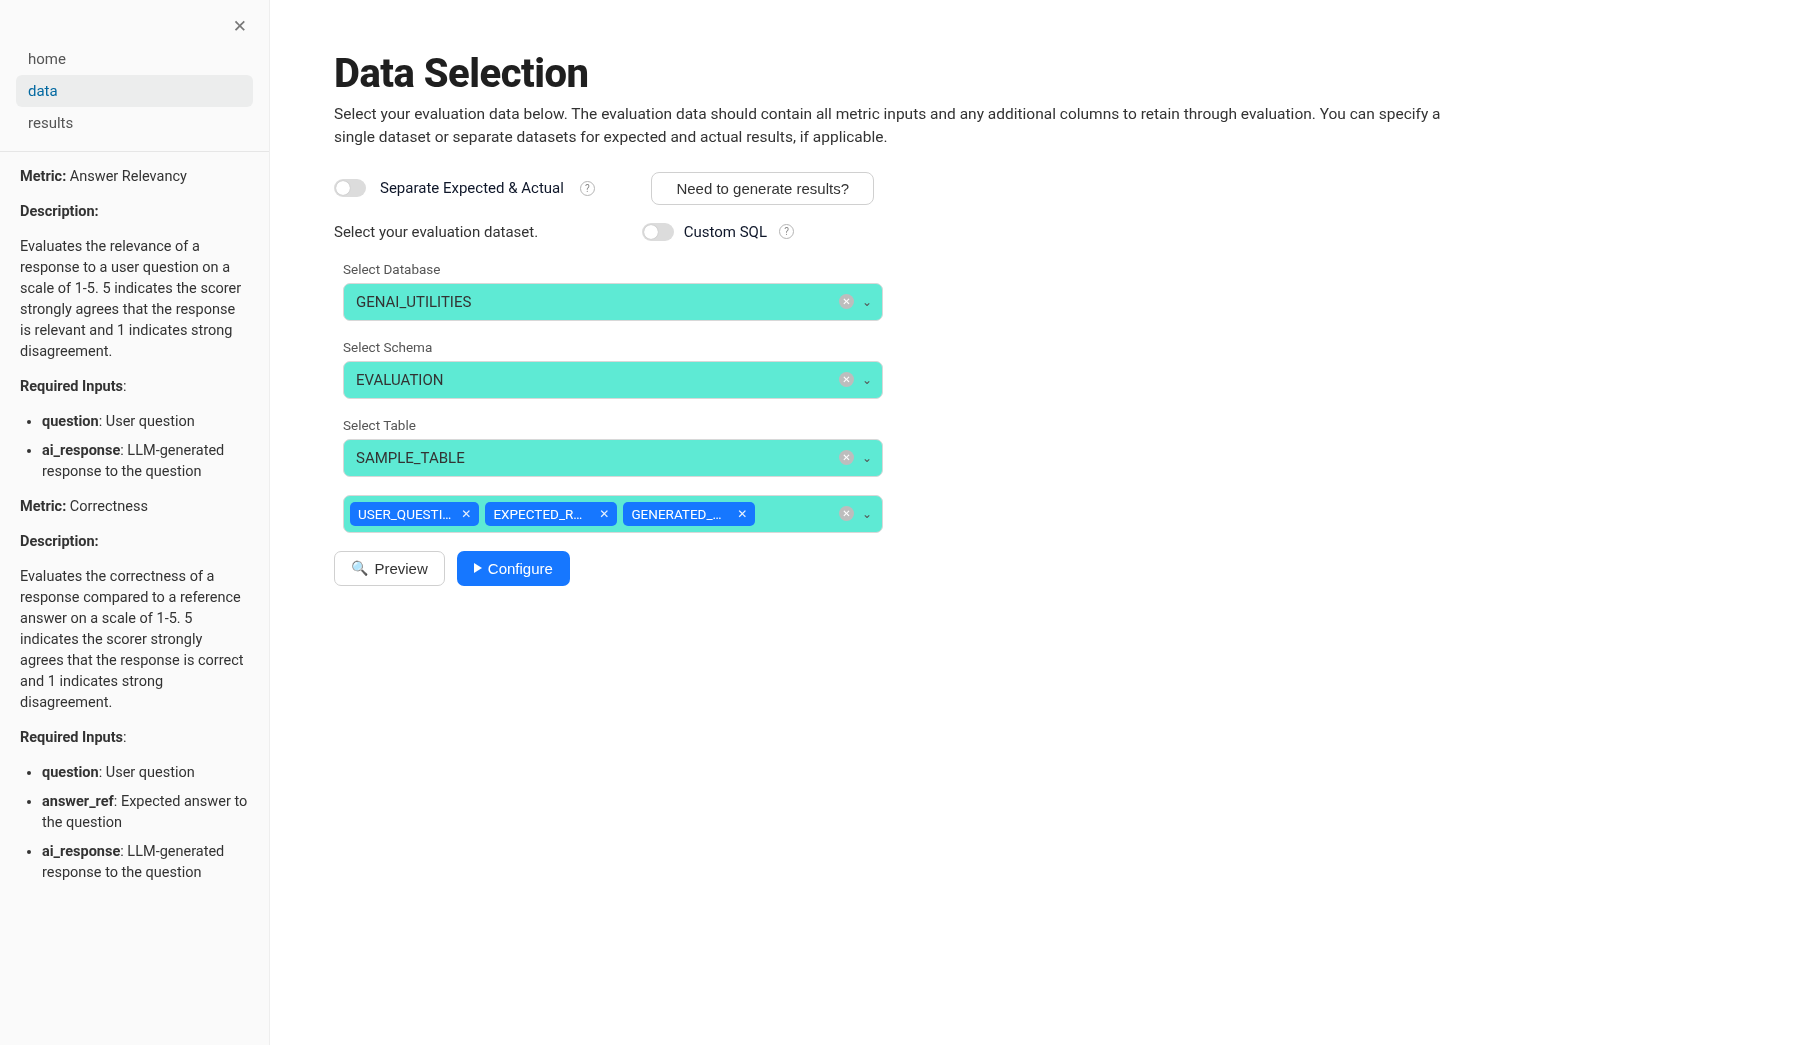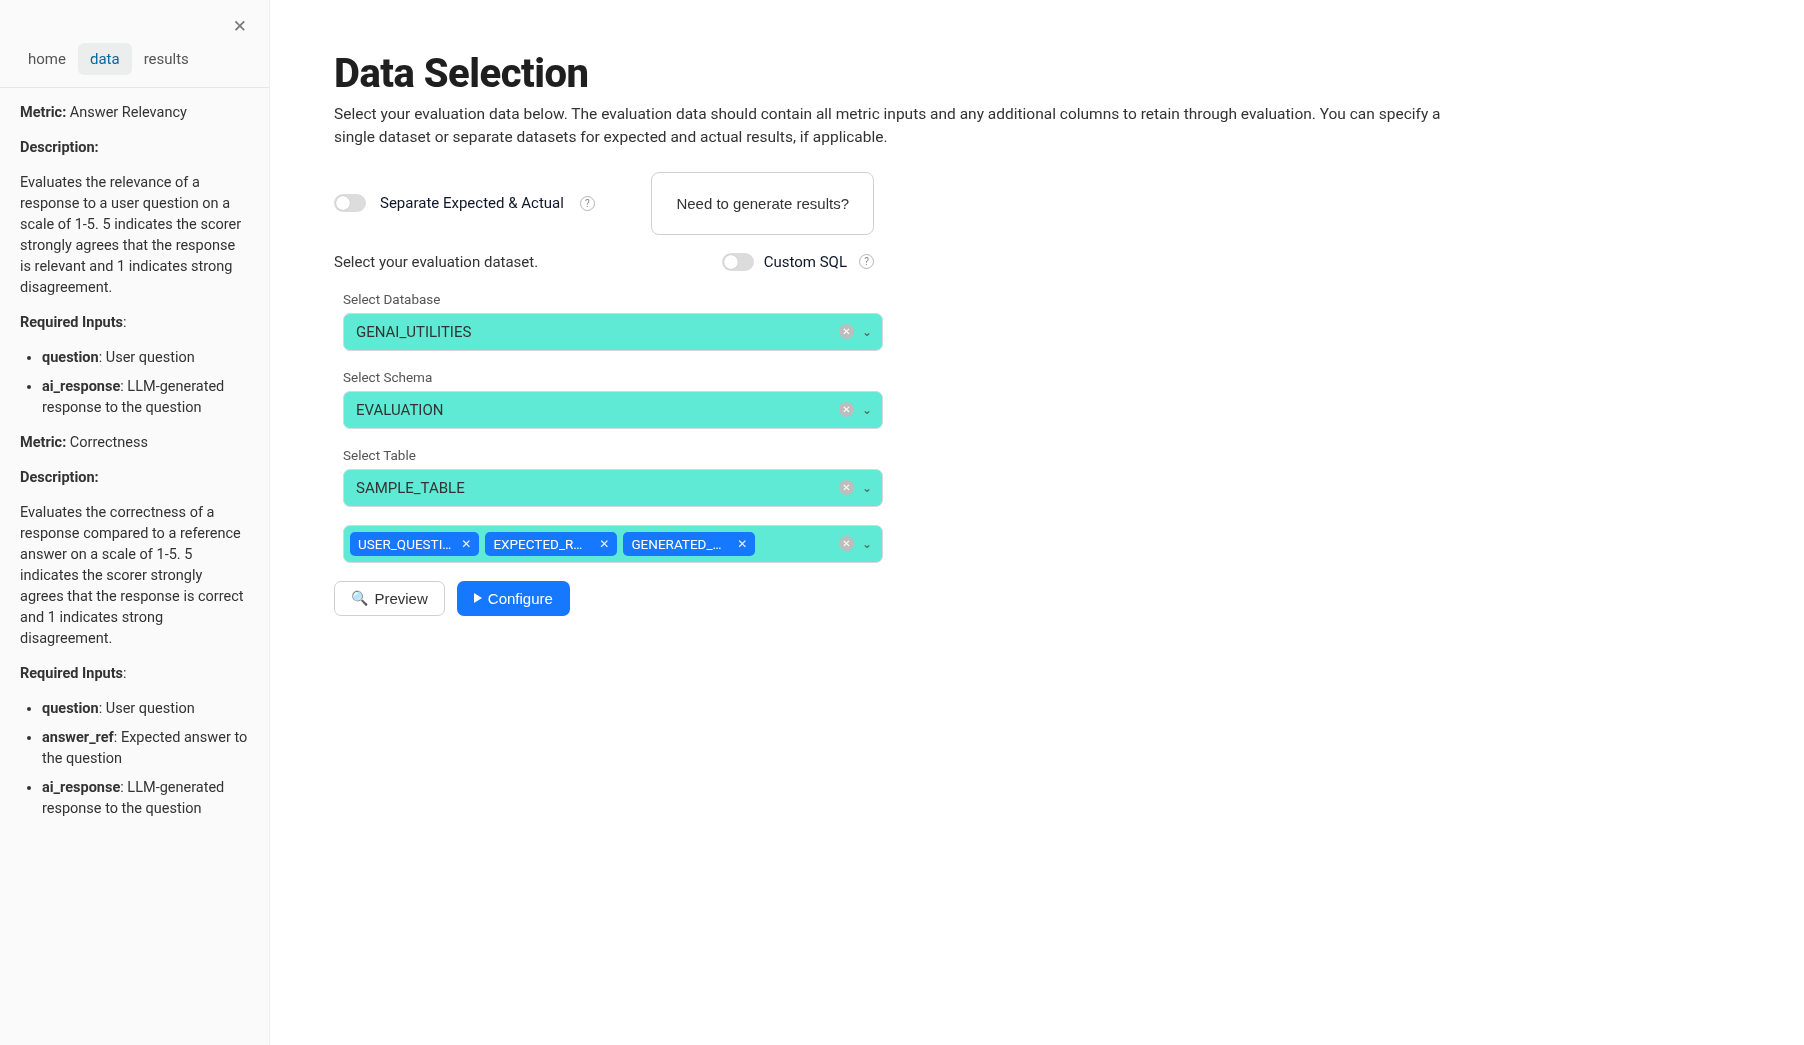--- a/index.html
+++ b/index.html
@@ -29,20 +29,21 @@
     padding: 8px 14px 4px 0;
   }
   .close-icon {
     color: #777;
     font-size: 17px;
     cursor: pointer;
     line-height: 1;
   }
   .nav-list {
     display: flex;
+    flex-direction: column;
     padding: 4px 8px 8px 8px;
   }
   .nav-item {
     padding: 7px 12px;
     border-radius: 6px;
     color: #555;
     cursor: pointer;
     font-size: 15px;
   }
   .nav-item.active {
@@ -133,21 +134,21 @@
     align-items: center;
     justify-content: center;
     font-size: 10px;
     color: #888;
     margin-left: 2px;
   }
   .outline-btn {
     border: 1px solid #d0d0d0;
     background: #fff;
     border-radius: 8px;
-    padding: 22px 24px;
+    padding: 7px 24px;
     font-size: 15px;
     cursor: pointer;
     color: #333;
   }
   .sub-row {
     display: flex;
     align-items: center;
     gap: 62px;
     margin-bottom: 20px;
   }
@@ -337,21 +338,21 @@
 
   <div class="row" style="max-width:540px;">
     <span class="toggle"></span>
     <span class="toggle-label">Separate Expected &amp; Actual</span>
     <span class="help-icon">?</span>
     <button class="outline-btn row-gen">Need to generate results?</button>
   </div>
 
   <div class="sub-row" style="max-width:540px;gap:36px;">
     <span class="sub-label">Select your evaluation dataset.</span>
-    <div style="display:flex;align-items:center;gap:10px;margin-left:auto;">
+    <div style="display:flex;align-items:center;gap:10px;margin-left:auto;margin-right:80px;">
       <span class="toggle"></span>
       <span class="toggle-label">Custom SQL</span>
       <span class="help-icon">?</span>
     </div>
   </div>
 
   <div class="field-group">
     <div class="field-label">Select Database</div>
     <div class="select-box">
       <span>GENAI_UTILITIES</span>

